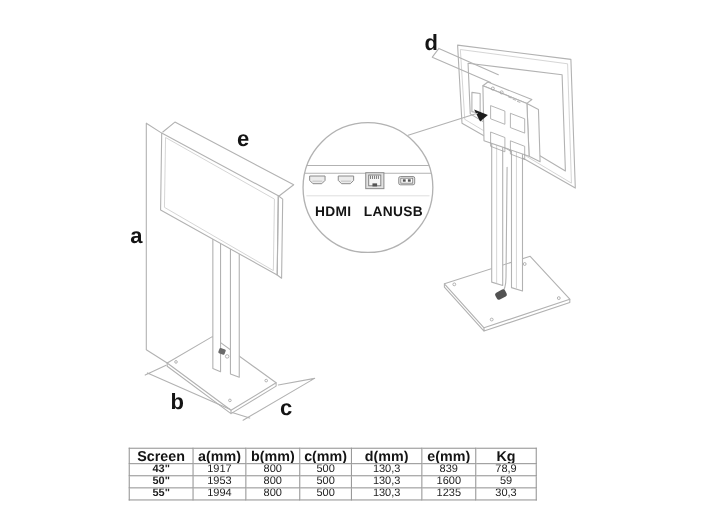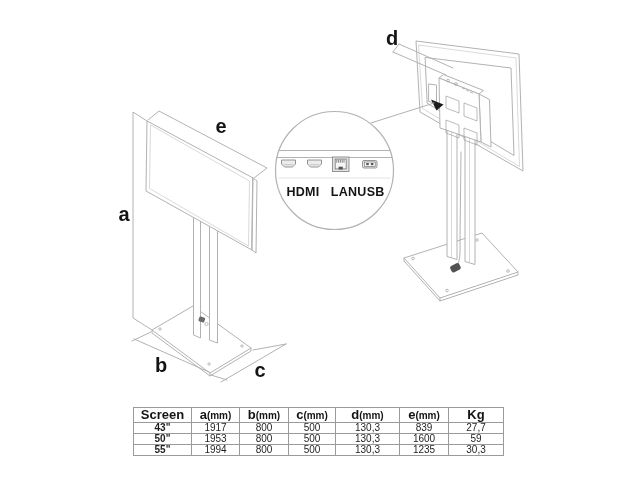--- a/index.html
+++ b/index.html
@@ -13,26 +13,26 @@
           font-family:"Liberation Sans", sans-serif;}
   svg{position:absolute;left:0;top:0;}
   
   .s  {stroke:var(--line);stroke-width:1;fill:none;stroke-linecap:round;stroke-linejoin:round;}
   .sw {stroke:var(--line);stroke-width:1;fill:#ffffff;stroke-linejoin:round;}
   .lt {stroke:var(--line-light);stroke-width:0.8;fill:none;stroke-linejoin:round;}
   .thin{stroke:#9f9f9f;stroke-width:0.7;fill:none;}
   .dim-label{font:bold 20px "Liberation Sans",sans-serif;fill:var(--ink);}
   .port-label{font:bold 12.5px "Liberation Sans",sans-serif;fill:var(--ink);letter-spacing:.3px;}
   
-  .spec-wrap{position:absolute;left:133px;top:407px;}
+  .spec-wrap{position:absolute;left:117px;top:407px;}
   table.spec{border-collapse:collapse;table-layout:fixed;width:371px;background:#fff;}
   table.spec th,table.spec td{border:1px solid var(--tbl);text-align:center;vertical-align:middle;
     padding:0;white-space:nowrap;overflow:hidden;color:var(--ink);}
   table.spec th{height:13px;font-size:13px;line-height:13px;font-weight:bold;}
-  table.spec th .unit{font-size:10px;font-weight:bold;}
+  table.spec th .unit{font-size:13px;font-weight:bold;}
   table.spec td{height:9px;font-size:10px;line-height:10px;font-weight:normal;color:#1e1e1e;}
   table.spec td.rowlabel{font-weight:bold;}
 </style>
 </head>
 <body>
 
 <div class="canvas">
 
 <svg width="640" height="400" viewBox="0 0 640 400">
   <defs>
@@ -191,21 +191,21 @@
       </tr>
     </thead>
     <tbody>
           <tr>
             <td class="rowlabel">43"</td>
             <td>1917</td>
             <td>800</td>
             <td>500</td>
             <td>130,3</td>
             <td>839</td>
-            <td>27,7</td>
+            <td>78,9</td>
           </tr>
           <tr>
             <td class="rowlabel">50"</td>
             <td>1953</td>
             <td>800</td>
             <td>500</td>
             <td>130,3</td>
             <td>1600</td>
             <td>59</td>
           </tr>

